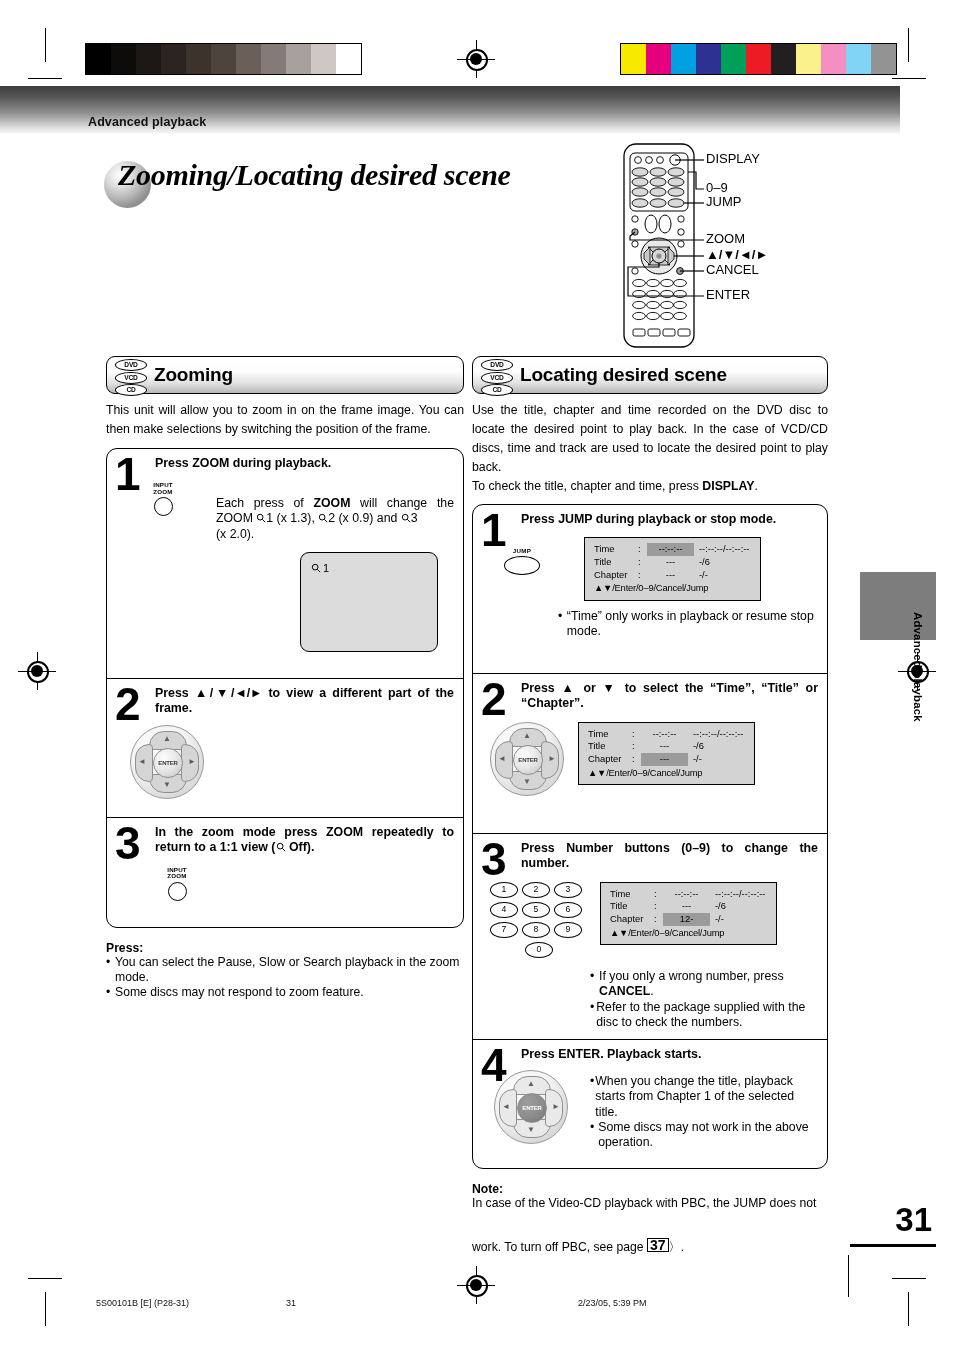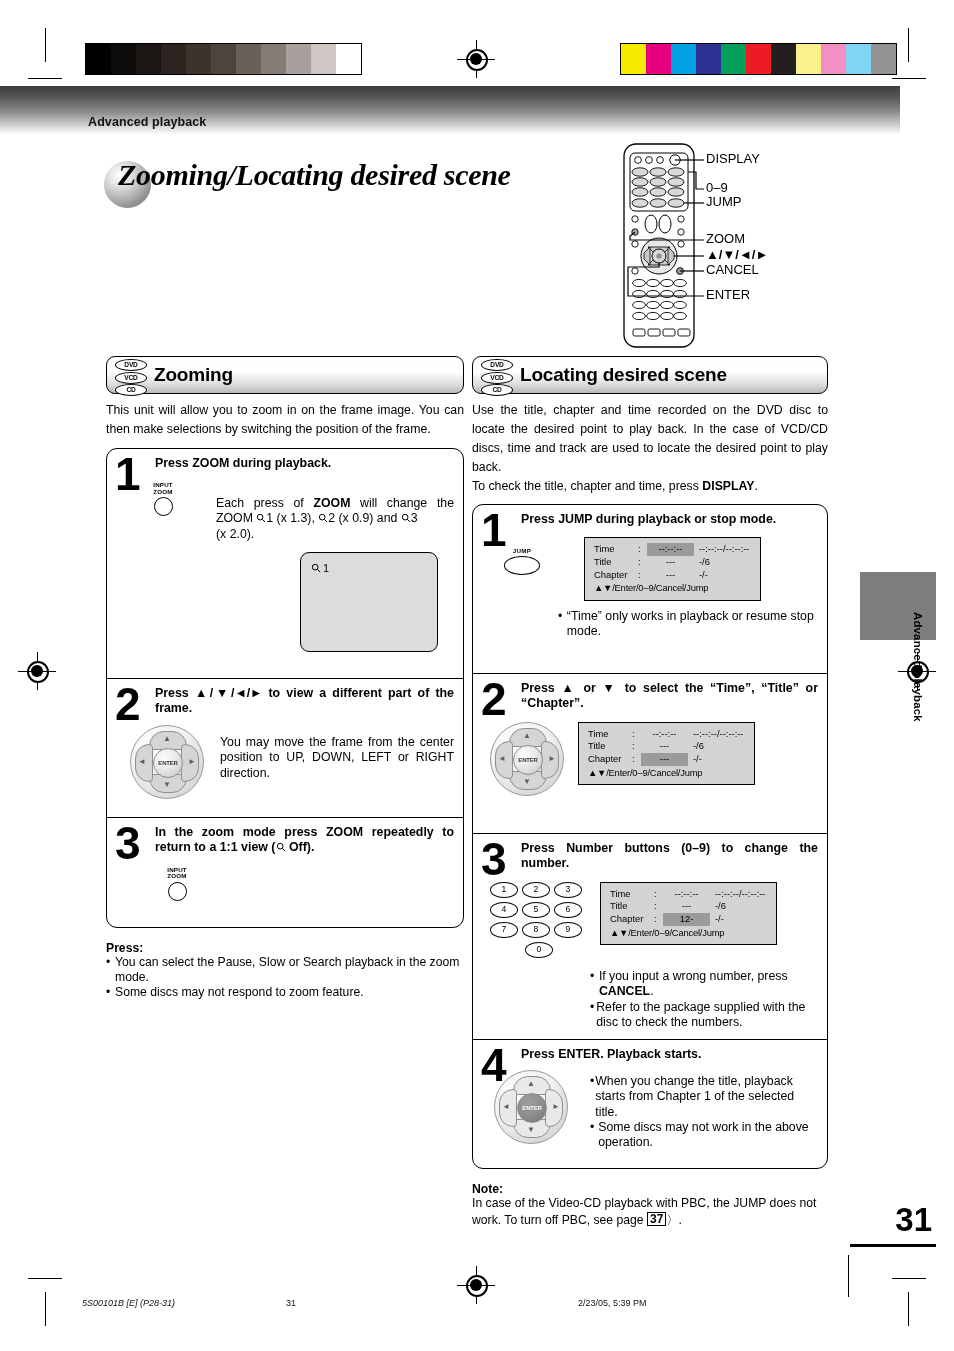--- a/index.html
+++ b/index.html
@@ -299,24 +299,25 @@
   .footer-text {
     position: absolute;
     bottom: 43px;
     font-size: 9px;
     color: #111;
     white-space: nowrap;
   }
   .page-box {
     display: inline-block;
     border: 1.2px solid #000;
-    font-size: 12px; font-weight: bold;
+    font-size: 14px; font-weight: bold;
     padding: 0 2px;
     line-height: 12px;
     vertical-align: 1px;
+    margin-top: 26px;
   }
   .mag { display: inline-block; vertical-align: -1px; }
 </style>
 </head>
 <body>
 
 <div class="cropmark" style="left:45px; top:28px; width:1px; height:34px;"></div>
 <div class="cropmark" style="left:28px; top:78px; width:34px; height:1px;"></div>
 <div class="cropmark" style="left:908px; top:28px; width:1px; height:34px;"></div>
 <div class="cropmark" style="left:892px; top:78px; width:34px; height:1px;"></div>
@@ -530,21 +531,20 @@
             <div class="pad pad-down"></div>
             <div class="pad pad-left"></div>
             <div class="pad pad-right"></div>
             <div class="arr arr-u">▲</div>
             <div class="arr arr-d">▼</div>
             <div class="arr arr-l">◄</div>
             <div class="arr arr-r">►</div>
             <div class="enter">ENTER</div>
           </div>
         </div>
-        <div class="step-body" style="flex:1; text-align:justify; padding-top:10px;">You may move the frame from the center position to UP, DOWN, LEFT or RIGHT direction.</div>
       </div>
     </div>
 
     <div class="step" style="min-height:93px;">
       <div class="step-num">3</div>
       <div class="step-title" style="margin-left:39px;"><span>In the zoom mode press ZOOM repeatedly to return to a 1:1 view (</span><svg class="mag" width="10" height="10" viewBox="0 0 12 12">
             <circle cx="5" cy="5" r="3.4" fill="none" stroke="#000" stroke-width="1.2"></circle>
             <line x1="7.6" y1="7.6" x2="11" y2="11" stroke="#000" stroke-width="1.2"></line>
           </svg> <span>Off).</span></div>
       <div style="margin-left:38px; margin-top:11px;">
@@ -692,21 +692,21 @@
             <div class="row">
               <span class="lab">Chapter</span><span class="colon">:</span><span class="v1 hl">12-</span><span class="v2">-/-</span>
             </div>
             <div class="guide">▲▼/Enter/0–9/Cancel/Jump</div>
           </div>
         </div>
       </div>
       <div class="step-body" style="margin-left:108px; margin-top:7px;">
         <div style="display:flex;">
           <span style="width:10px;">•</span>
-          <span><span>If you input a wrong number, press </span><b>CANCEL</b><span>.</span></span>
+          <span><span>If you only a wrong number, press </span><b>CANCEL</b><span>.</span></span>
         </div>
         <div style="display:flex;">
           <span style="width:10px;">•</span>
           <span>Refer to the package supplied with the disc to check the numbers.</span>
         </div>
       </div>
     </div>
 
     <div class="step" style="min-height:112px;">
       <div class="step-num">4</div>
@@ -748,15 +748,15 @@
     </div>
   </div>
 </div>
 
 <div class="thumb-tab"></div>
 <div class="side-vert">Advanced playback</div>
 
 <div class="page-no">31</div>
 <div class="page-rule"></div>
 
-<div class="footer-text" style="left:82px;font-style:italic;">5S00101B [E] (P28-31)</div>
+<div class="footer-text" style="left:96px;">5S00101B [E] (P28-31)</div>
 <div class="footer-text" style="left:286px;">31</div>
 <div class="footer-text" style="left:578px;">2/23/05, 5:39 PM</div>
 
 </body></html>

